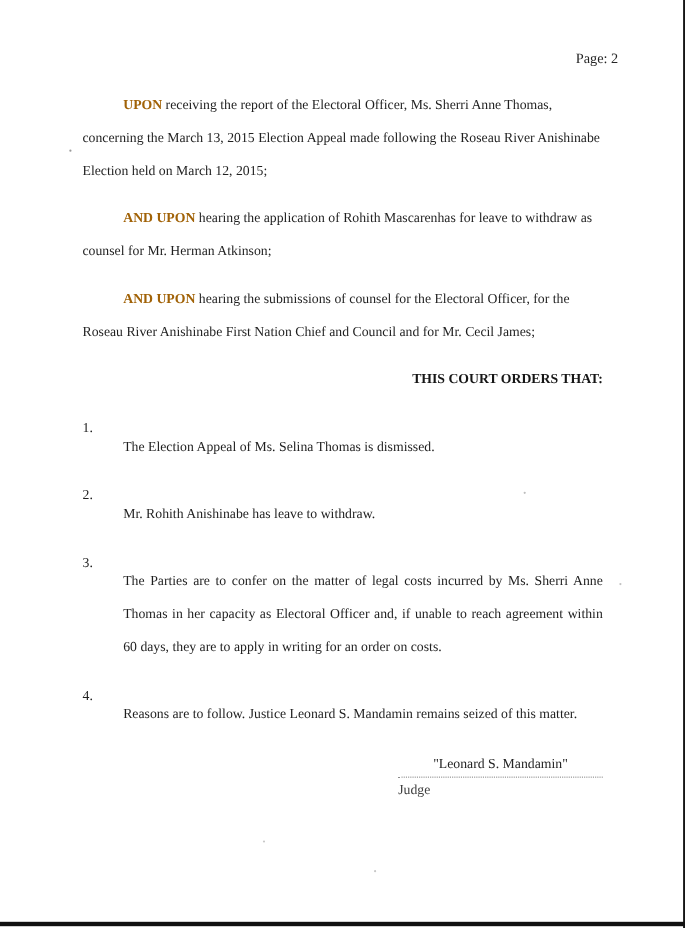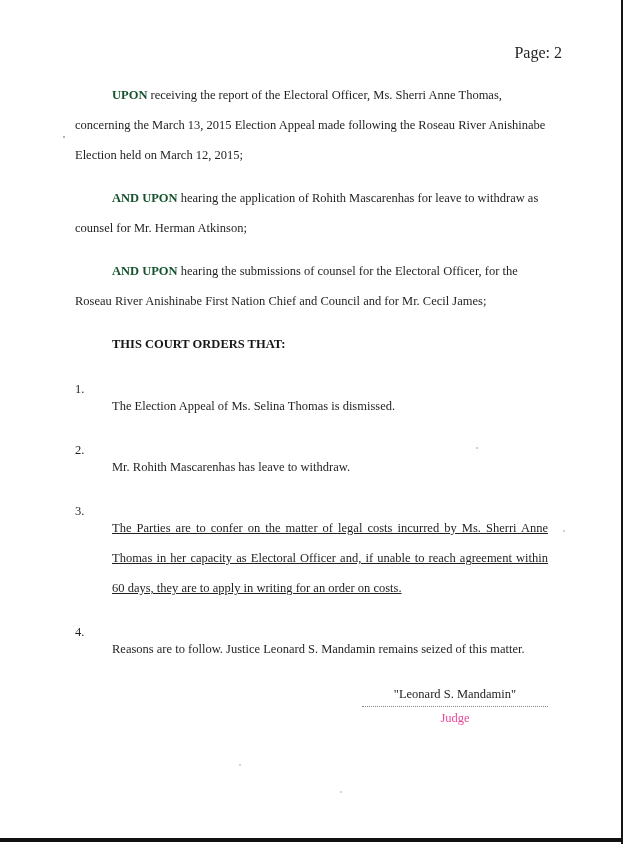--- a/index.html
+++ b/index.html
@@ -14,78 +14,78 @@
     background: #ffffff;
     overflow: hidden;
     font-family: "Liberation Serif", "DejaVu Serif", serif;
     color: #1f1f1f;
     font-size: 12.5px;
   }
   .page-label {
     position: absolute;
     top: 44px;
     right: 61px;
-    font-size: 16px;
+    font-size: 13px;
     line-height: 18px;
     color: #242424;
   }
   .content {
     position: absolute;
     top: 80px;
     left: 75px;
     right: 75px;
   }
   .para {
     margin: 0 0 13px 0;
     line-height: 30px;
     text-indent: 37px;
     text-align: left;
   }
   .para strong {
     font-weight: bold;
-    color: #14532d;
+    color: #a16207;
   }
   .orders-heading {
     margin: 13px 0 15px 0;
     line-height: 30px;
     padding-left: 37px;
     font-weight: bold;
     color: #161616;
+    text-align: right;
   }
   .order-item {
     display: flex;
     margin: 0 0 14px 0;
     line-height: 30px;
   }
   .order-num {
     flex: 0 0 37px;
   }
   .order-text {
     flex: 1 1 auto;
     margin-top: 17px;
   }
   .order-item.justify .order-text {
     text-align: justify;
-    text-decoration: underline;
   }
   .signature {
     width: 186px;
     margin: 21px 0 0 auto;
   }
   .sig-name {
     text-align: center;
     line-height: 19px;
     padding-bottom: 2px;
     border-bottom: 1px dotted #8a8a8a;
     color: #242424;
   }
   .sig-title {
-    text-align: center;
+    text-align: left;
     line-height: 22px;
-    color: #ec4899;
+    color: #404040;
   }
   
   .edge-right {
     position: absolute;
     top: 0;
     right: 0;
     width: 2px;
     height: 100%;
     background: #151515;
   }
@@ -127,21 +127,21 @@
 
     <p class="orders-heading">THIS COURT ORDERS THAT:</p>
 
     <div class="order-item">
       <span class="order-num">1.</span>
       <span class="order-text">The Election Appeal of Ms. Selina Thomas is dismissed.</span>
     </div>
 
     <div class="order-item">
       <span class="order-num">2.</span>
-      <span class="order-text">Mr. Rohith Mascarenhas has leave to withdraw.</span>
+      <span class="order-text">Mr. Rohith Anishinabe has leave to withdraw.</span>
     </div>
 
     <div class="order-item justify">
       <span class="order-num">3.</span>
       <span class="order-text">The Parties are to confer on the matter of legal costs incurred by Ms. Sherri Anne Thomas in her capacity as Electoral Officer and, if unable to reach agreement within 60 days, they are to apply in writing for an order on costs.</span>
     </div>
 
     <div class="order-item">
       <span class="order-num">4.</span>
       <span class="order-text">Reasons are to follow. Justice Leonard S. Mandamin remains seized of this matter.</span>

